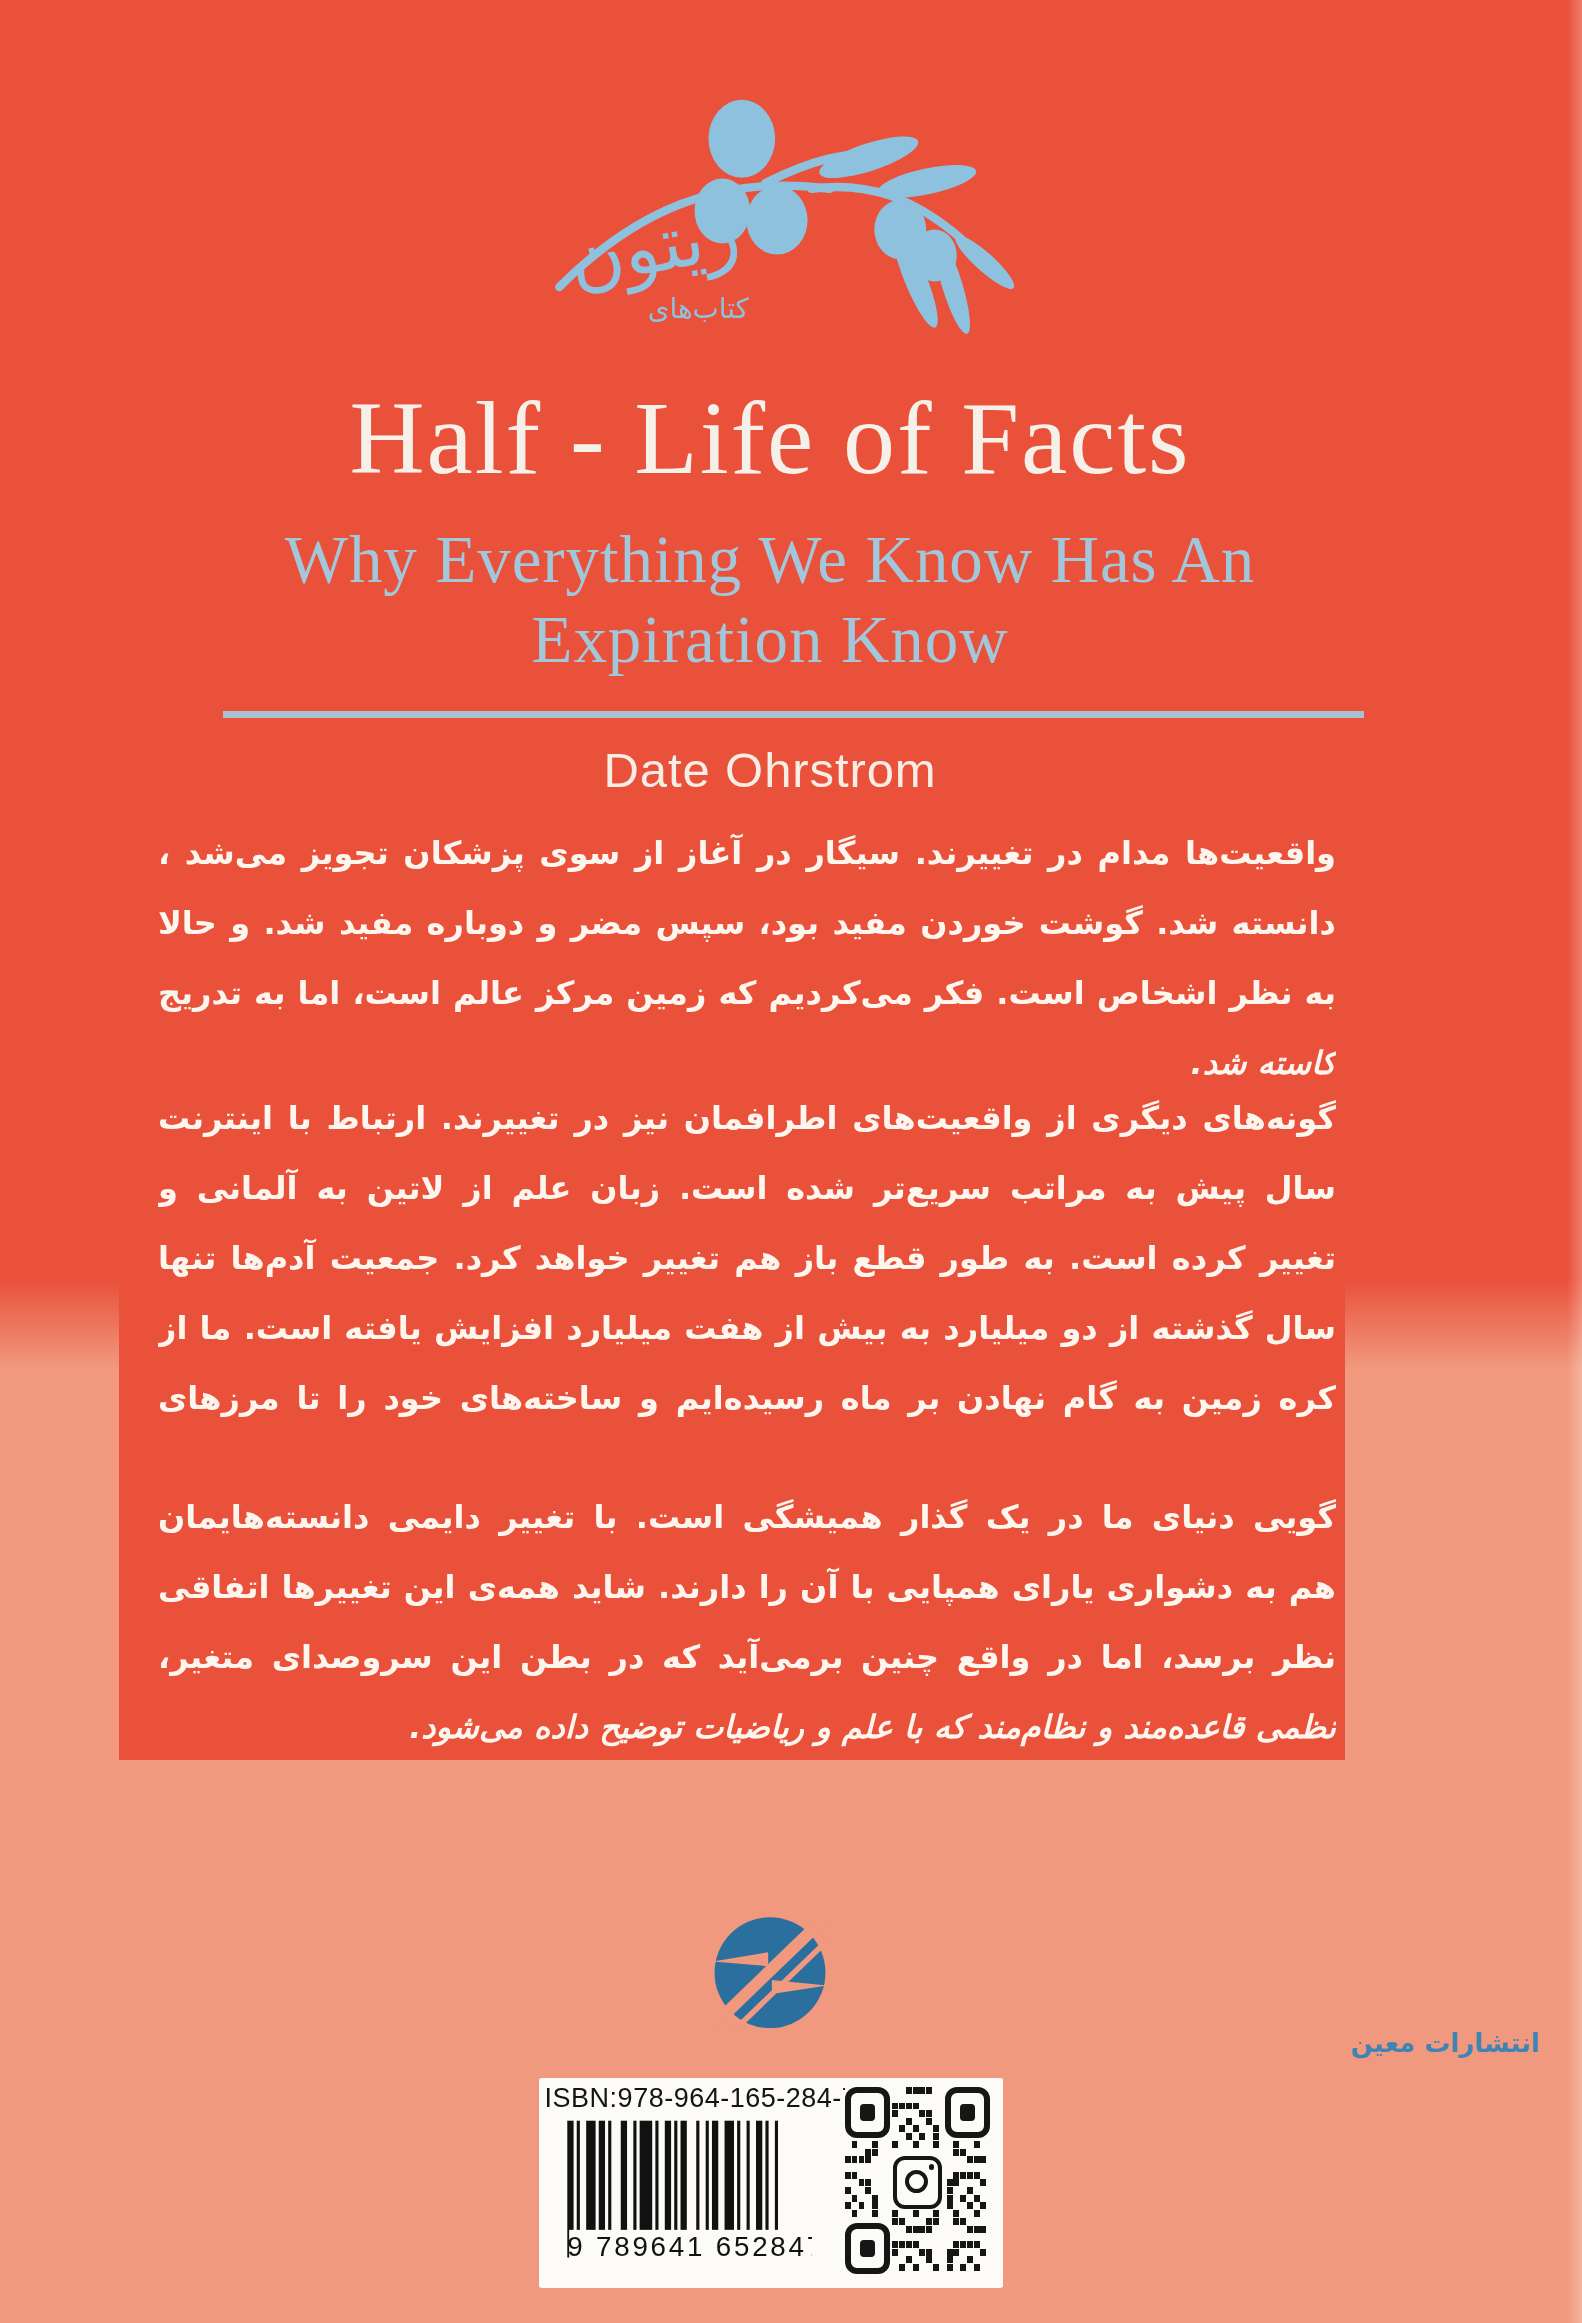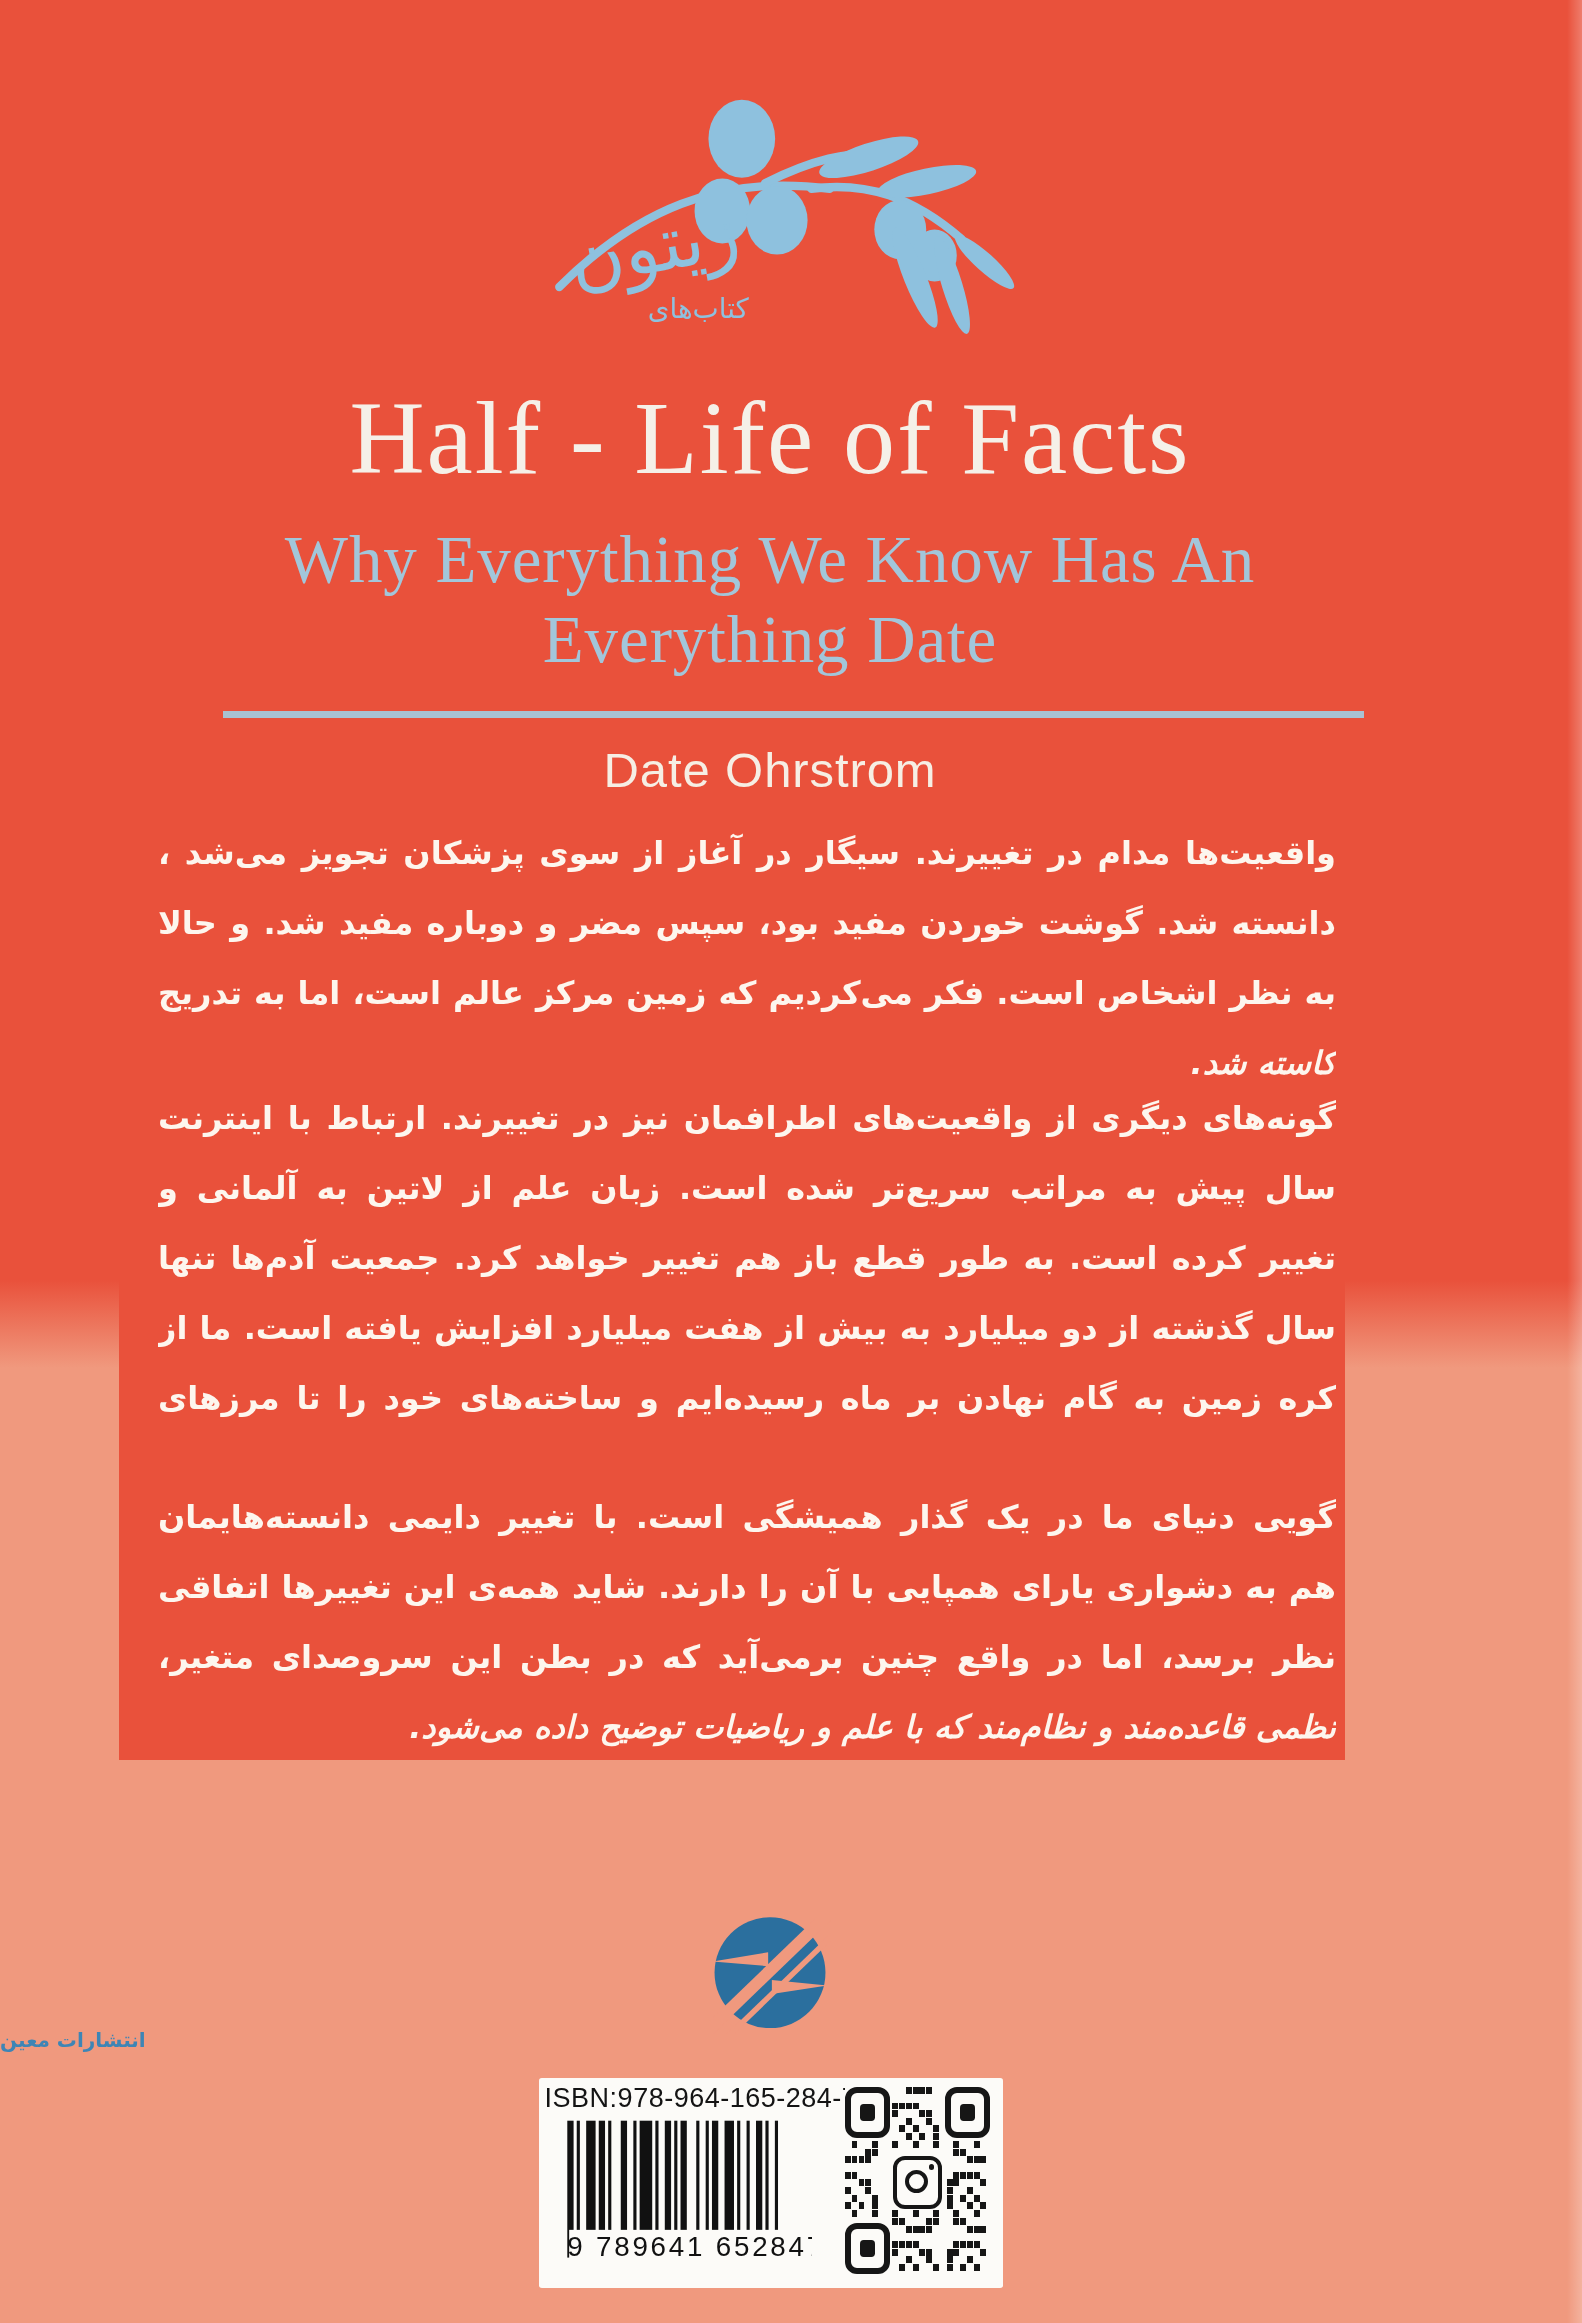--- a/index.html
+++ b/index.html
@@ -18,22 +18,22 @@
   .divider{position:absolute;left:223px;top:711px;width:1141px;height:7.4px;background:#a9c2d2;}
   .author{top:742px;font-size:49px;color:#f6eee4;letter-spacing:0.9px;}
   .fa-block{position:absolute;left:158px;width:1178px;direction:rtl;
     font-family:"DejaVu Sans",sans-serif;font-weight:bold;font-size:32px;color:#fdf6ee;}
   .p1{top:818px;}
   .p2{top:1083px;}
   .p3{top:1482px;}
   .fa-line{height:70px;line-height:70px;overflow:hidden;text-align:justify;text-align-last:justify;}
   .fa-line.short{text-align-last:right;font-style:italic;}
   .publisher-logo{position:absolute;left:709px;top:1915px;width:122px;height:119px;}
-  .publisher-name{position:absolute;left:0;top:2028px;width:1540px;text-align:left;
-    direction:rtl;font-family:"DejaVu Sans",sans-serif;font-weight:bold;font-size:20px;color:#3e85b5;}
+  .publisher-name{position:absolute;left:0;top:2028px;width:1540px;text-align:right;
+    direction:rtl;font-family:"DejaVu Sans",sans-serif;font-weight:bold;font-size:26px;color:#3e85b5;}
   .isbn-box{position:absolute;left:539px;top:2078px;width:464px;height:210px;background:#fcfbf8;border-radius:2.8px;}
   .isbn-label{position:absolute;left:5.6px;top:4.6px;font-size:27px;color:#141414;letter-spacing:0.5px;white-space:nowrap;}
   .barcode{position:absolute;left:13px;top:39px;width:260px;height:148px;}
   .barcode text{font-family:"Liberation Sans",sans-serif;font-size:30px;letter-spacing:3px;fill:#111;}
   .qr{position:absolute;left:306px;top:9.3px;width:145px;height:187px;background:#fcfbf8;}
   .qr-finder{position:absolute;width:33px;height:39px;border:6.5px solid #161616;border-radius:12px;}
   .qr-finder::after{content:"";position:absolute;left:9.3px;top:11px;width:15px;height:16.7px;background:#161616;border-radius:3.7px;}
   .qr-f-tl{left:0;top:0;}
   .qr-f-tr{right:0;top:0;}
   .qr-f-bl{left:0;bottom:0;}
@@ -70,21 +70,21 @@
       <ellipse cx="412" cy="222" rx="58" ry="12" transform="rotate(68 412 222)"></ellipse>
       <ellipse cx="452" cy="230" rx="55" ry="11" transform="rotate(73 452 230)"></ellipse>
       <ellipse cx="487" cy="205" rx="42" ry="10" transform="rotate(42 487 205)"></ellipse>
     </g>
     <text x="135" y="215" text-anchor="middle" font-family="DejaVu Sans, sans-serif" font-size="80" fill="#8ec1de" transform="rotate(-10 135 215)" direction="rtl">زیتون</text>
     <text x="178" y="266" text-anchor="middle" font-family="DejaVu Sans, sans-serif" font-size="30" fill="#8ec1de" direction="rtl">کتاب‌های</text>
   </svg>
 
   <div class="center-col subtitle s1">Why Everything We Know Has An</div>
   <div class="center-col title">Half - Life of Facts</div>
-  <div class="center-col subtitle s2">Everything Date</div>
+  <div class="center-col subtitle s2">Expiration Know</div>
 
   <div class="divider"></div>
 
   <div class="center-col author">Date Ohrstrom</div>
 
   <div class="fa-block p1">
     <div class="fa-line">واقعیت‌ها مدام در تغییرند. سیگار در آغاز از سوی پزشکان تجویز می‌شد ، اما بعداً مرگ‌آور</div>
     <div class="fa-line">دانسته شد. گوشت خوردن مفید بود، سپس مضر و دوباره مفید شد. و حالا هم که بسته</div>
     <div class="fa-line">به نظر اشخاص است. فکر می‌کردیم که زمین مرکز عالم است، اما به تدریج از اهمیتش</div>
     <div class="fa-line short">کاسته شد.</div>

